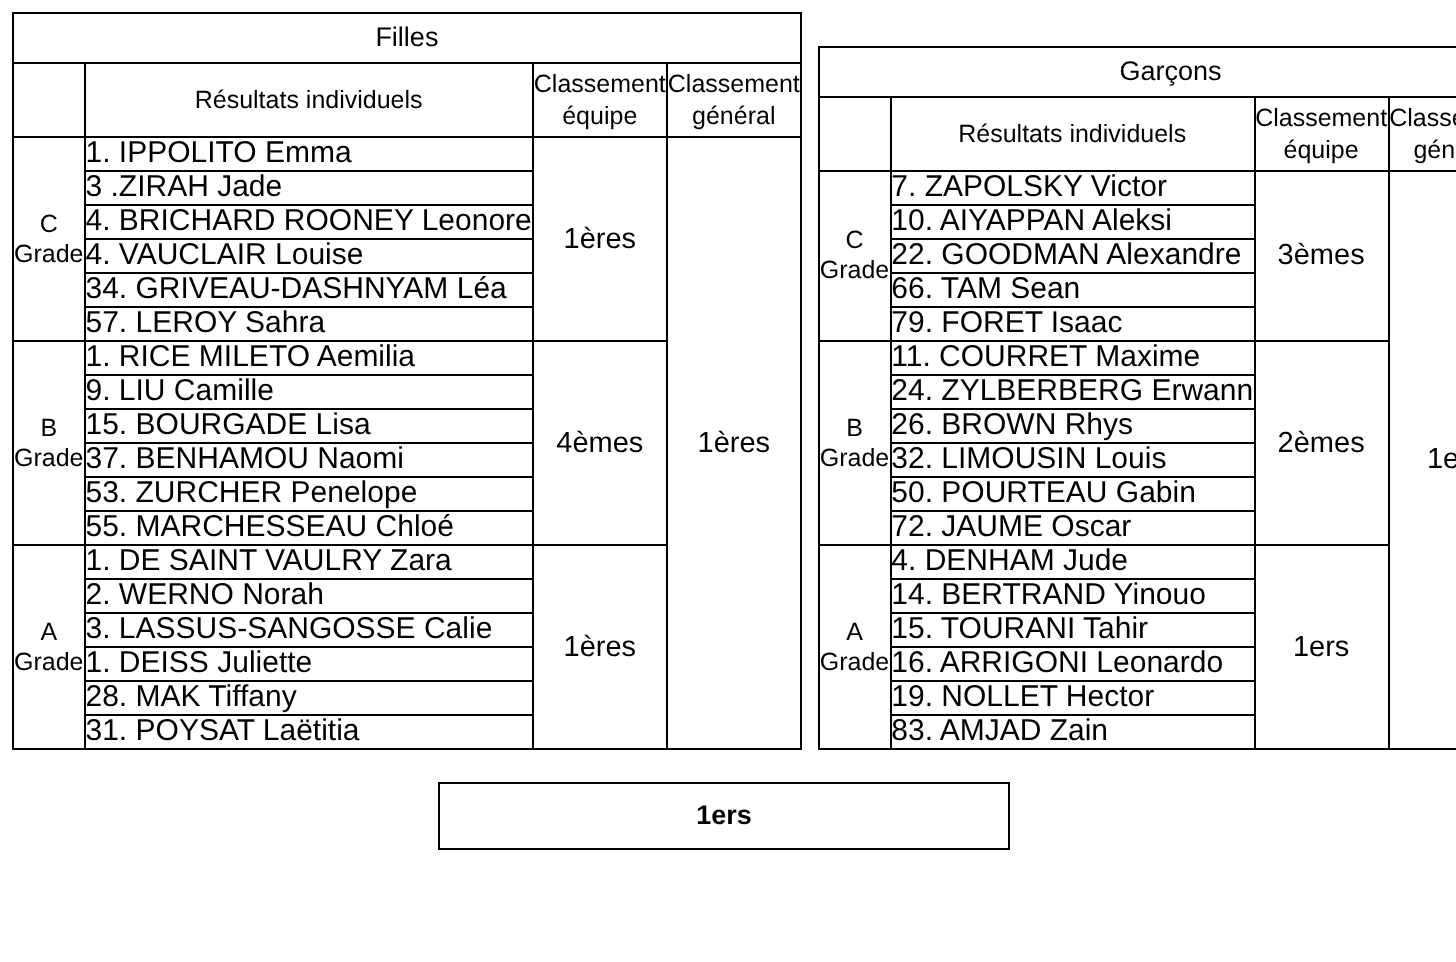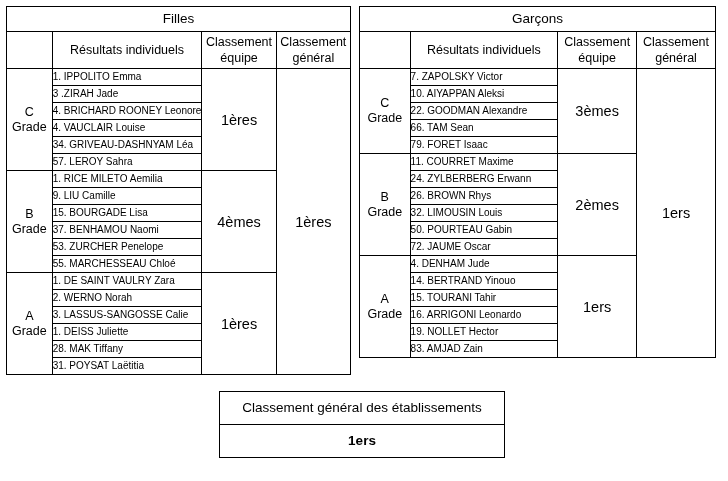--- a/index.html
+++ b/index.html
@@ -11,21 +11,21 @@
     width: 728px;
     height: 481px;
     font-family: "Liberation Sans", sans-serif;
     color: #000000;
     position: relative;
     overflow: hidden;
   }
 
   .tables-row {
     display: flex;
-    align-items: flex-start;
+    align-items: flex-end;
     padding: 6px 12px 0 6px;
     gap: 8px;
   }
 
   table.results {
     border-collapse: collapse;
     table-layout: fixed;
     background: #ffffff;
   }
 
@@ -68,21 +68,21 @@
 
   
   .grade-cell {
     text-align: center;
     font-size: 12.5px;
     line-height: 15px;
   }
 
   
   .name-cell {
-    font-size: 10px;
+    font-size: 15px;
     height: 16px;
     line-height: 16px;
     padding-left: 3px;
     white-space: nowrap;
     overflow: hidden;
     text-align: left;
   }
 
   
   .rank-cell {
@@ -291,20 +291,17 @@
         </tr>
     </tbody>
   </table>
 
 </div>
 
 <div class="summary-wrap">
   <table class="summary">
     <tbody>
       <tr>
-        <td class="summary-label">Classement général des établissements</td>
-      </tr>
-      <tr>
         <td class="summary-value">1ers</td>
       </tr>
     </tbody>
   </table>
 </div>
 
 </body></html>

